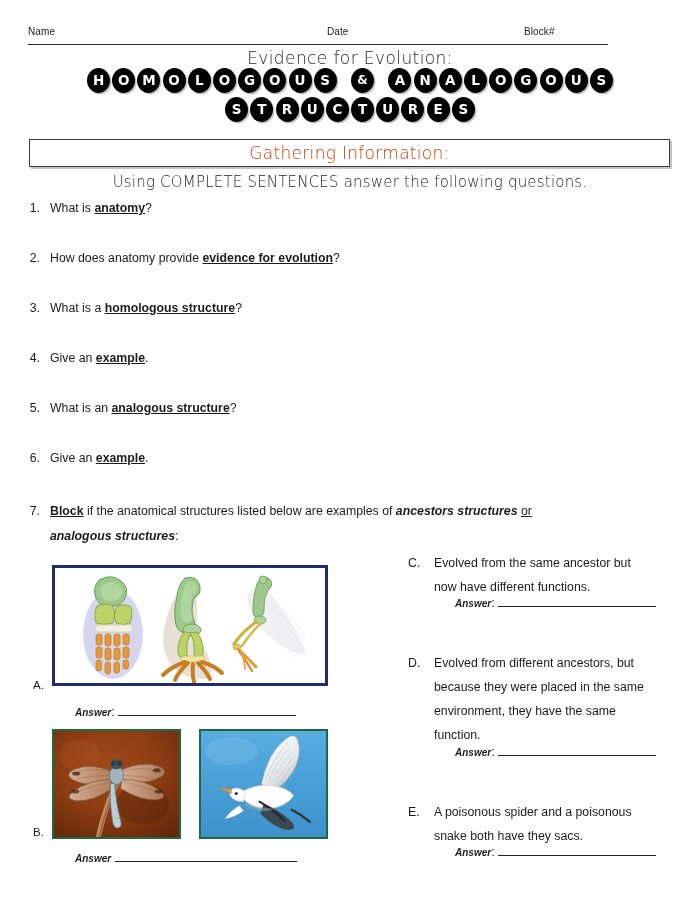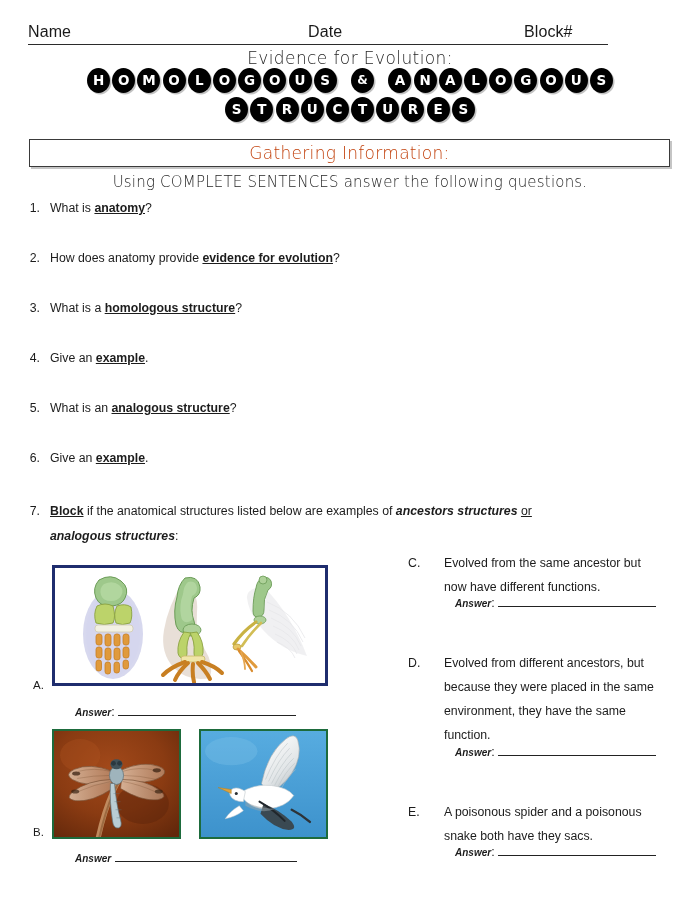--- a/index.html
+++ b/index.html
@@ -21,26 +21,26 @@
     position: absolute;
     left: 28px;
     top: 24px;
     width: 580px;
     height: 20px;
     border-bottom: 1.3px solid #2b2b2b;
   }
   .header-row span {
     position: absolute;
     top: 0;
-    font-size: 16px;
+    font-size: 10px;
     line-height: 15px;
     letter-spacing: 0.1px;
   }
   .hdr-name  { left: 0; }
-  .hdr-date  { left: 280px; }
+  .hdr-date  { left: 299px; }
   .hdr-block { left: 496px; }
 
   
   .subtitle {
     position: absolute;
     left: 0;
     top: 48px;
     width: 700px;
     text-align: center;
     font-family: "DejaVu Sans", sans-serif;
@@ -231,21 +231,21 @@
     width: 260px;
   }
   .rletter {
     position: absolute;
     left: 0;
     top: 0;
     width: 16px;
     text-align: left;
     font-size: 12.3px;
   }
-  .rtext { display: block; margin-left: 36px; }
+  .rtext { display: block; margin-left: 26px; }
 
   .ansC { left: 455px; top: 596px; }
   .ansC .aline { width: 158px; }
   .ansD { left: 455px; top: 745px; }
   .ansD .aline { width: 158px; }
   .ansE { left: 455px; top: 845px; }
   .ansE .aline { width: 158px; }
 
   
   .art { display: block; width: 100%; height: 100%; }

